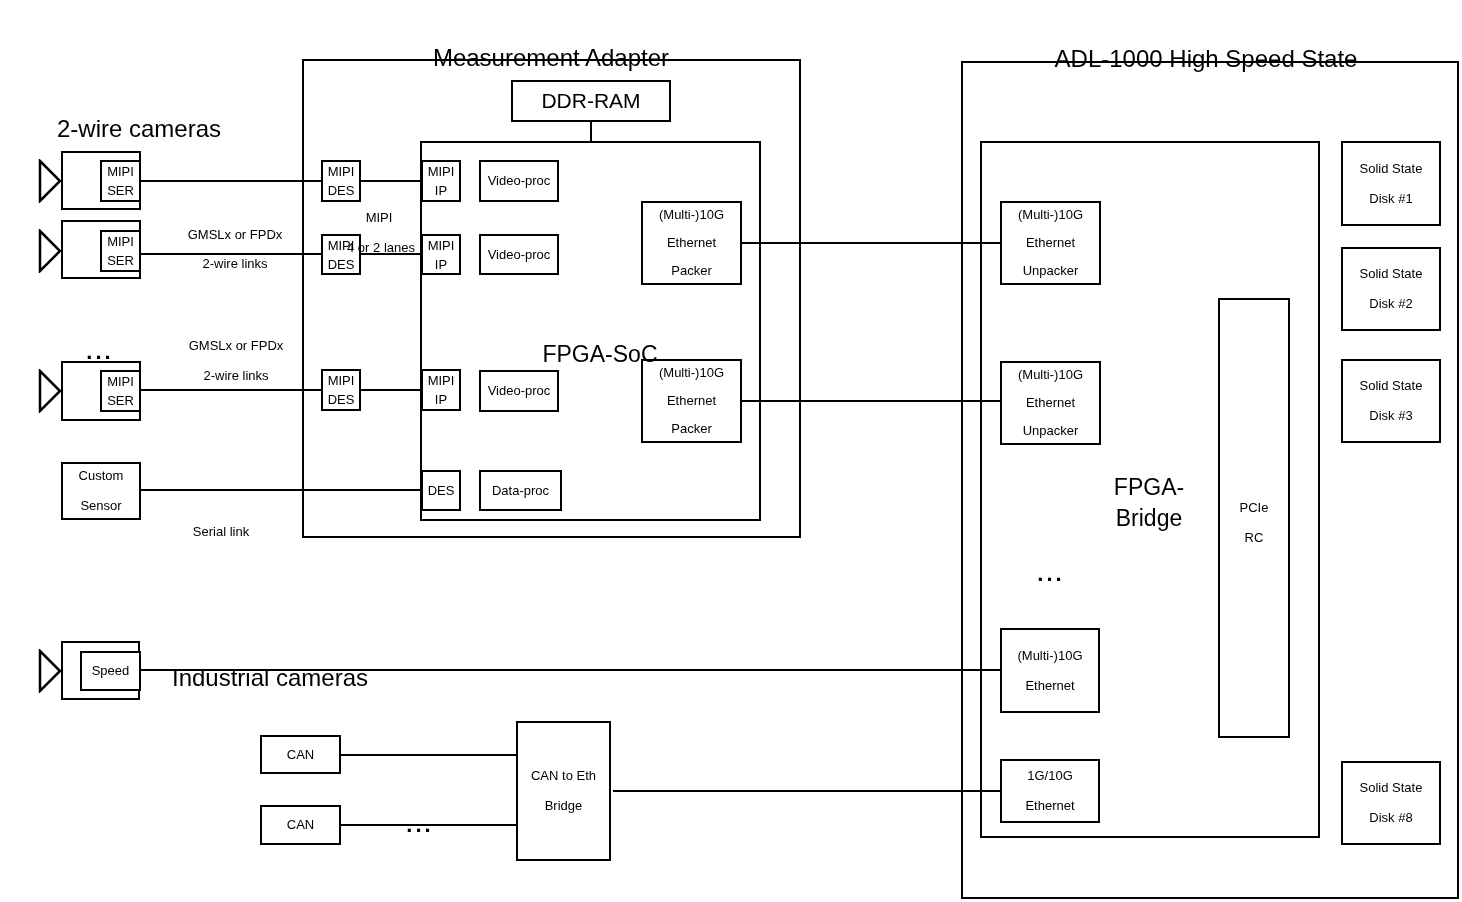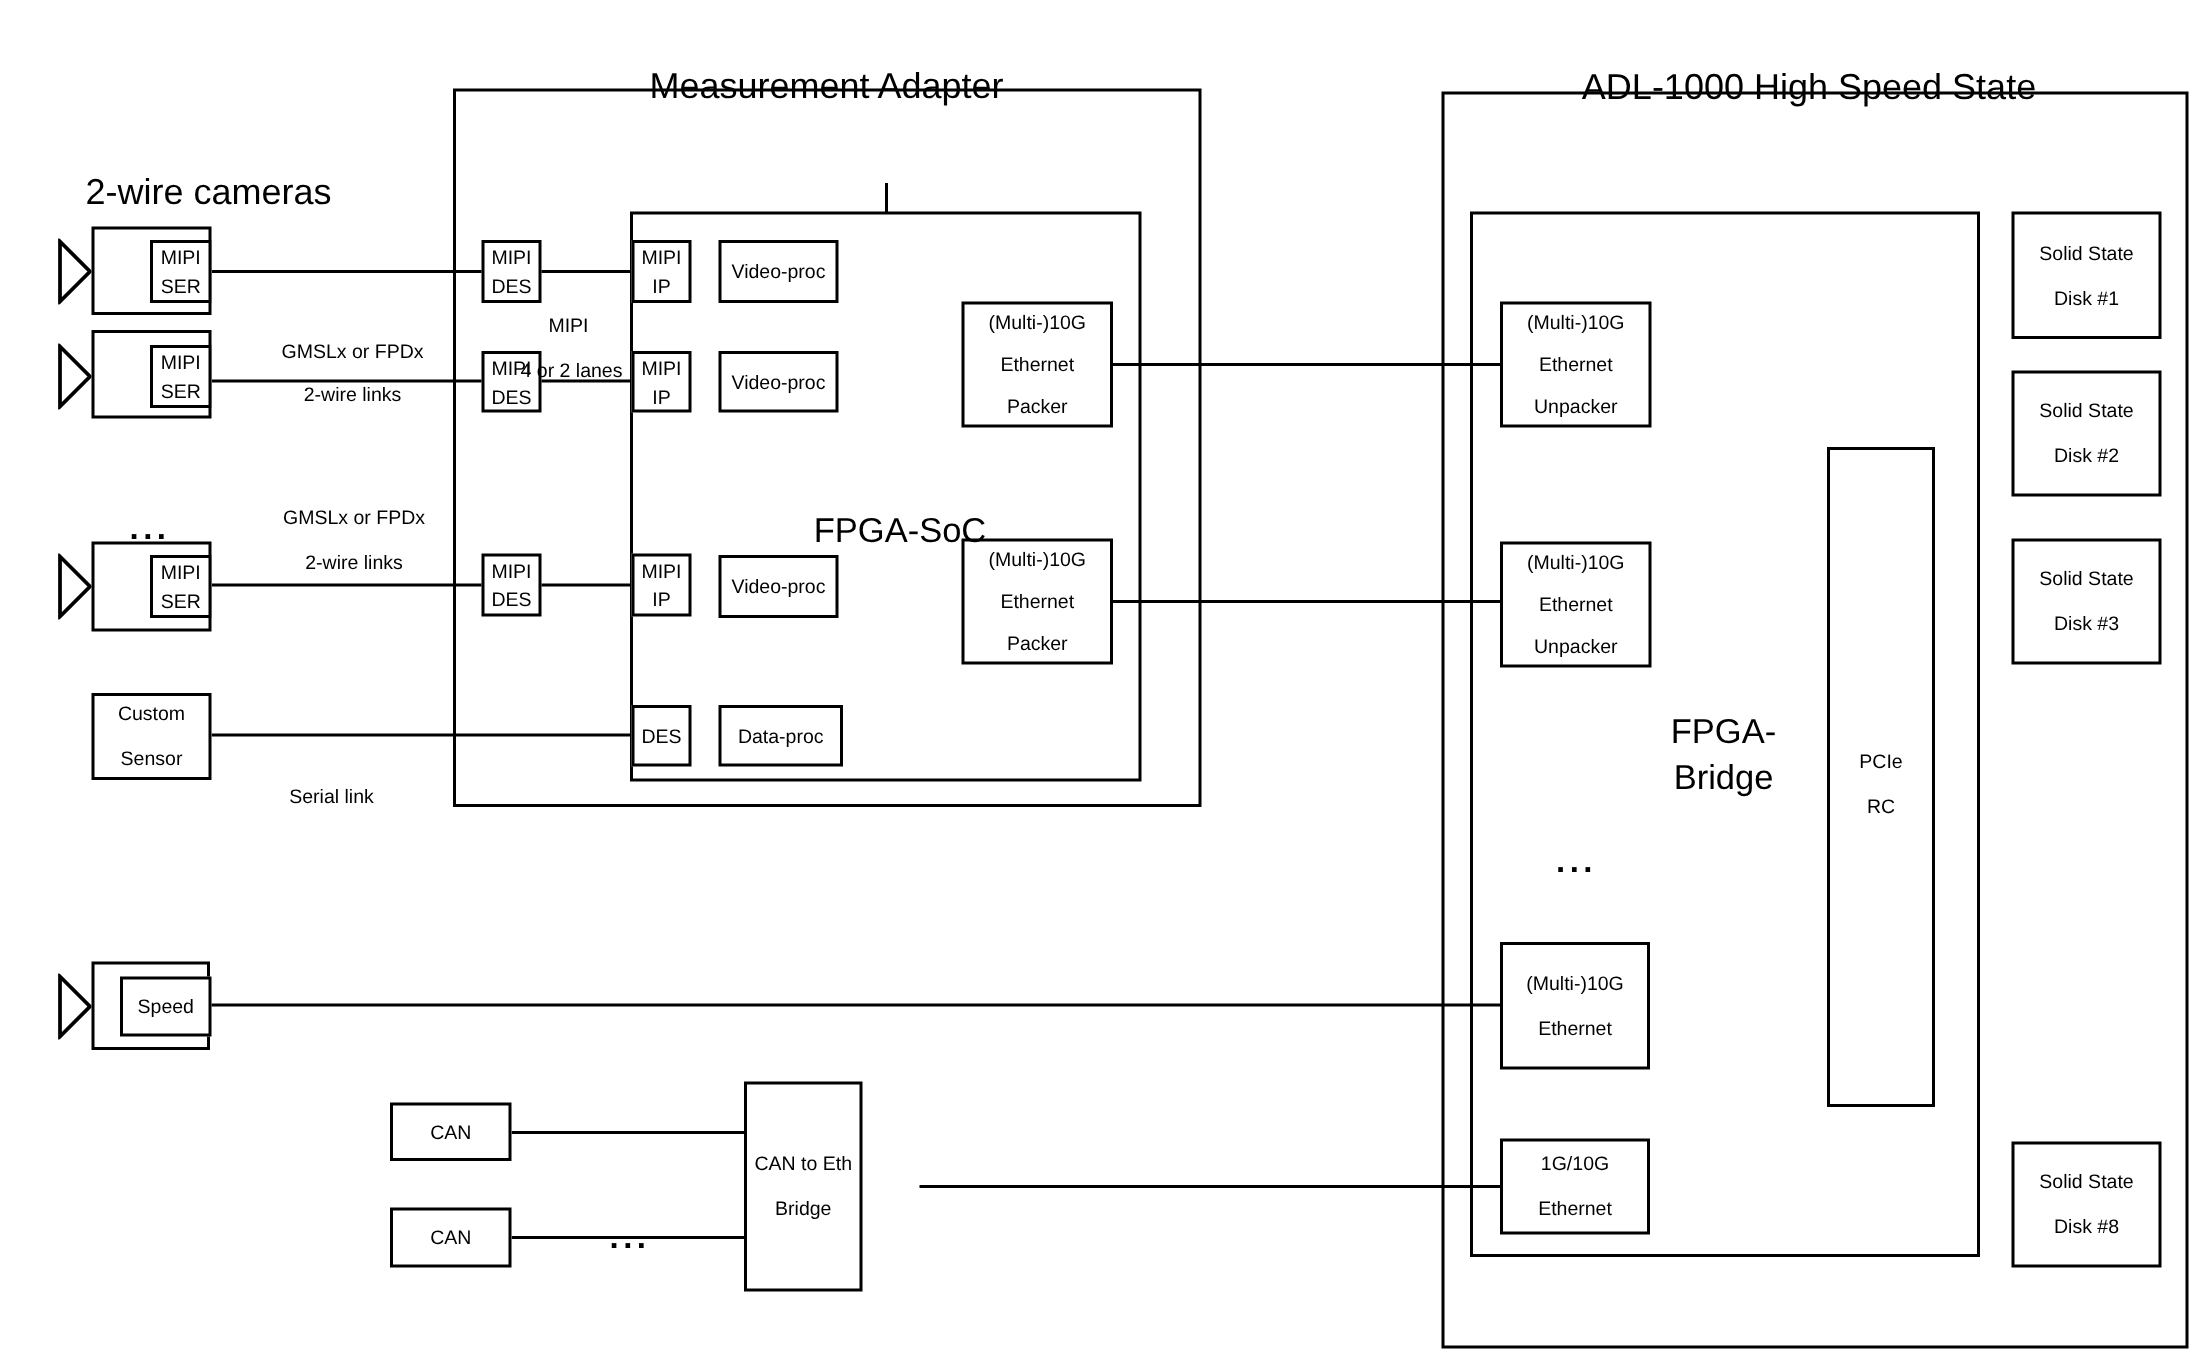--- a/index.html
+++ b/index.html
@@ -46,20 +46,21 @@
   <div class="hl" style="left:613px;top:790px;width:430px"></div>
 
   <div class="frame" style="left:302px;top:59px;width:499px;height:479px"></div>
   <div class="frame" style="left:420px;top:141px;width:341px;height:380px"></div>
   <div class="frame" style="left:961px;top:61px;width:498px;height:838px"></div>
   <div class="frame" style="left:980px;top:141px;width:340px;height:697px"></div>
 
   <div class="lbl f24" style="left:139px;top:101px">2-wire cameras</div>
   <div class="lbl f24" style="left:551px;top:30px">Measurement Adapter</div>
   <div class="lbl f24" style="left:1206px;top:31px">ADL-1000 High Speed State</div>
+  <div class="lbl f24" style="left:270px;top:650px">Industrial cameras</div>
   <div class="lbl f23" style="left:600px;top:326px">FPGA-SoC</div>
   <div class="lbl f23 mlabel" style="left:1149px;top:475px">
     <span>FPGA-</span>
     <span>Bridge</span>
   </div>
 
   <svg class="tri" style="left:38px;top:159px" width="24" height="44" viewBox="0 0 24 44">
       <polygon points="2,2 22,22 2,42" fill="#ffffff" stroke="#000000" stroke-width="2.5"></polygon>
     </svg>
   <div class="box" style="left:61px;top:151px;width:80px;height:59px"></div>
@@ -109,25 +110,28 @@
     <span>Speed</span>
   </div>
 
   <div class="box" style="left:260px;top:735px;width:81px;height:39px">
     <span>CAN</span>
   </div>
   <div class="box" style="left:260px;top:805px;width:81px;height:40px">
     <span>CAN</span>
   </div>
   <div class="lbl dots" style="left:420px;top:797px">...</div>
-  <div class="box lh30" style="left:496px;top:721px;width:79px;height:140px">
+  <div class="box lh30" style="left:516px;top:721px;width:95px;height:140px">
     <span>CAN to Eth</span>
     <span>Bridge</span>
   </div>
 
+  <div class="box" style="left:511px;top:80px;width:160px;height:42px;font-size:21px">
+    <span>DDR-RAM</span>
+  </div>
 
   <div class="box chip" style="left:321px;top:160px;width:40px;height:42px">
     <span>MIPI</span>
     <span>DES</span>
   </div>
   <div class="box chip" style="left:321px;top:234px;width:40px;height:41px">
     <span>MIPI</span>
     <span>DES</span>
   </div>
   <div class="box chip" style="left:321px;top:369px;width:40px;height:42px">

